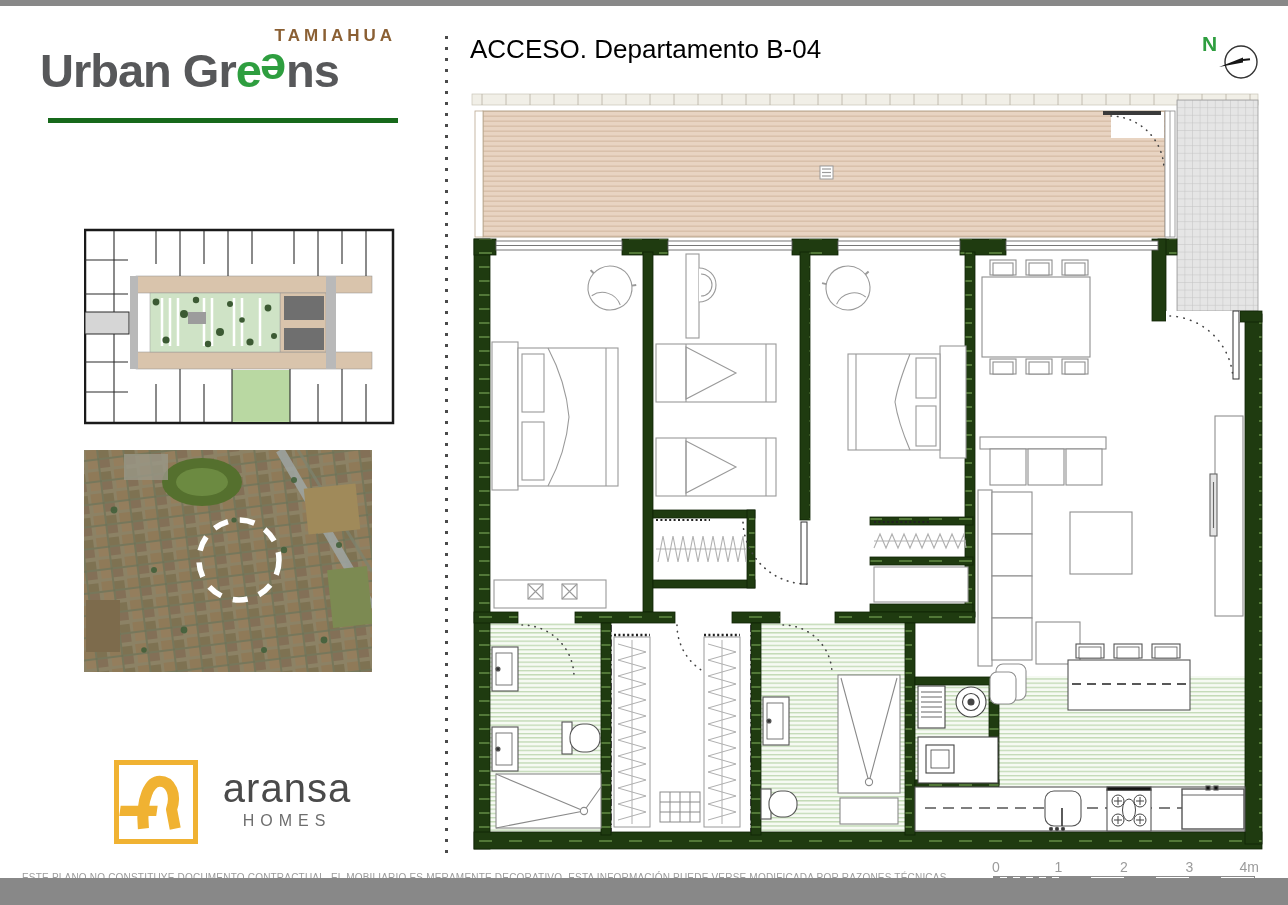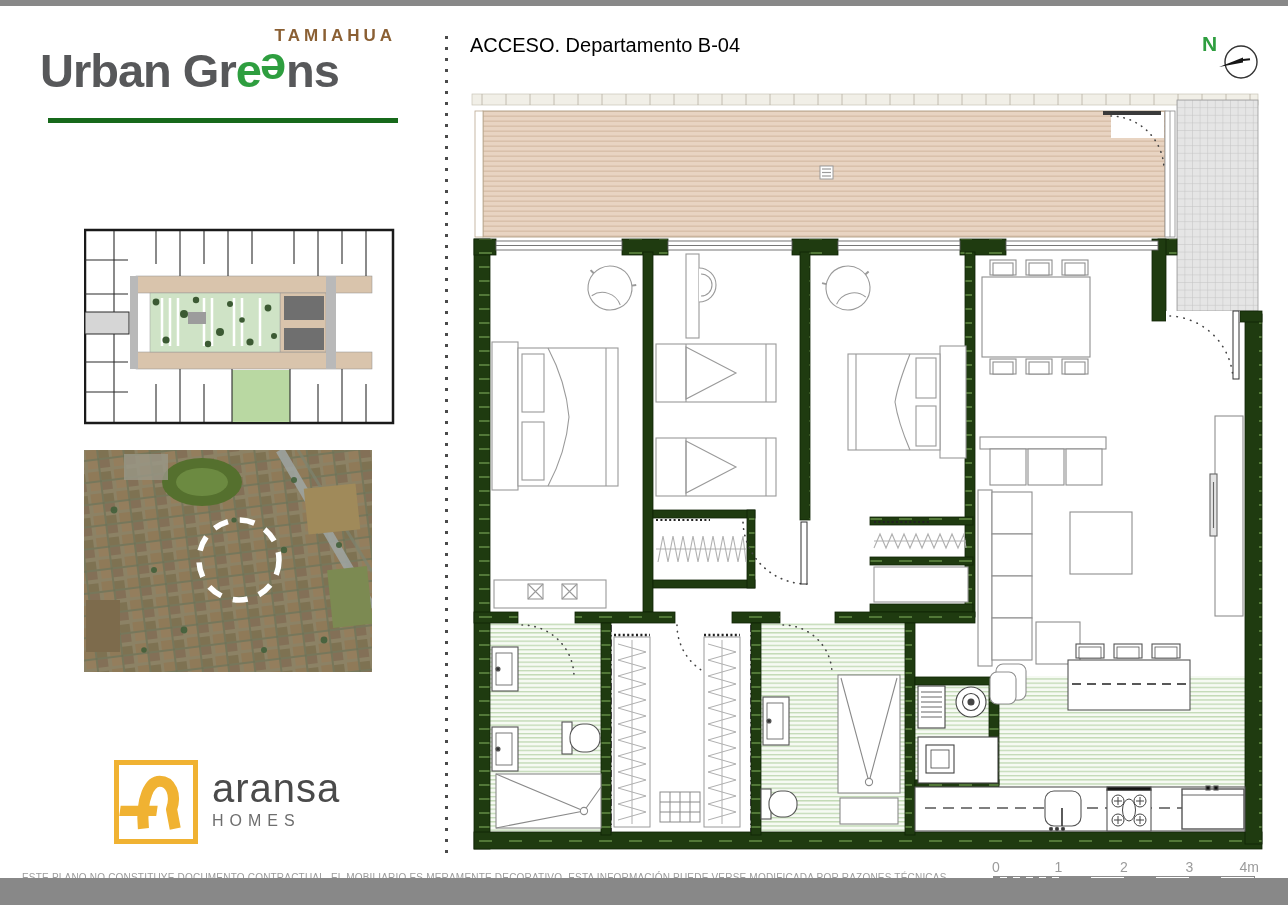--- a/index.html
+++ b/index.html
@@ -17,35 +17,35 @@
   .brand .project{display:block;text-align:right;font-size:17px;letter-spacing:4px;color:var(--brown);font-weight:bold;padding-right:2px;}
   .brand .name{display:block;font-size:47px;color:var(--textDark);font-weight:bold;letter-spacing:-1px;line-height:1.05;}
   .brand .name .e{color:var(--accentGreen);}
   .brand .name .e2{display:inline-block;transform:rotate(180deg);}
   .brand-rule{position:absolute;left:48px;top:112px;width:350px;height:5px;background:var(--underline);}
 
   
   .v-sep{position:absolute;left:445px;top:30px;width:3px;height:818px;
     background:repeating-linear-gradient(to bottom,#4a4a4a 0 3px,transparent 3px 11px);}
 
-  .sheet-title{position:absolute;left:470px;top:28px;font-size:20px;color:#000;}
+  .sheet-title{position:absolute;left:470px;top:28px;font-size:26px;color:#000;}
 
   
   .north{position:absolute;left:1202px;top:26px;width:60px;height:52px;}
   .north .n{position:absolute;left:0;top:0;color:var(--accentGreen);font-size:21px;font-weight:bold;}
   .north svg{position:absolute;left:12px;top:4px;}
 
   .thumb{position:absolute;border:0;}
   #site-thumb{left:84px;top:218px;}
   #satellite{left:84px;top:444px;}
 
   
   .dev{position:absolute;left:114px;top:754px;width:250px;height:88px;}
   .dev .mark{position:absolute;left:0;top:0;width:84px;height:84px;border:5px solid var(--yellow);}
-  .dev .words{position:absolute;left:98px;top:8px;width:150px;text-align:left;}
+  .dev .words{position:absolute;left:98px;top:8px;width:150px;text-align:center;}
   .dev .words .nm{font-size:40px;color:#4a4a4a;letter-spacing:1px;line-height:1;}
   .dev .words .tg{font-size:16px;color:#6e6e6e;letter-spacing:6px;margin-top:4px;}
 
   .plan-wrap{position:absolute;left:470px;top:86px;width:795px;height:762px;}
 
   .disclaimer{position:absolute;left:22px;top:866px;width:940px;font-size:10px;color:var(--textGray);letter-spacing:.2px;}
 
   
   .scalebar{position:absolute;left:993px;top:853px;width:262px;}
   .scalebar .ticks{position:relative;height:17px;font-size:14px;color:var(--textGray);}

